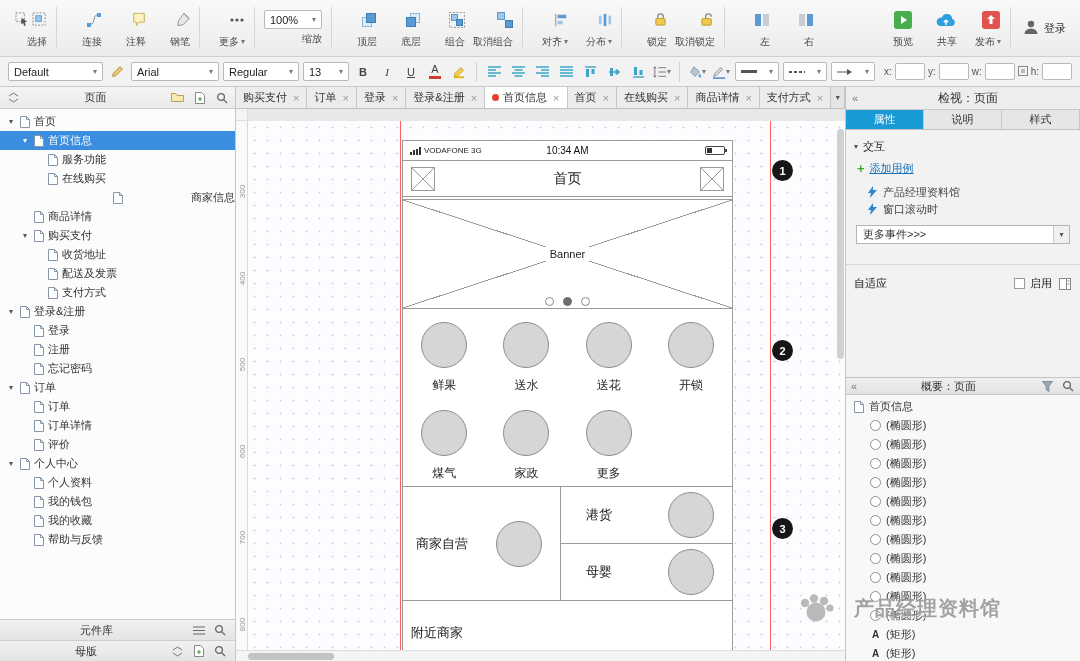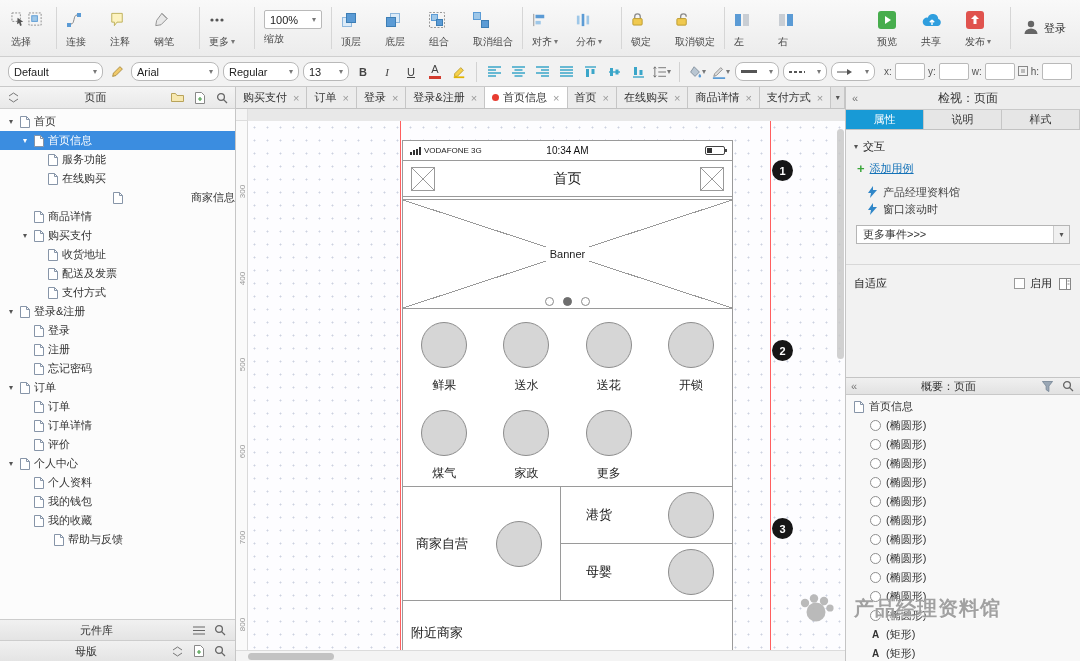--- a/index.html
+++ b/index.html
@@ -1,32 +1,32 @@
 <!DOCTYPE html>
 <html><head>
 <meta charset="utf-8">
 <style>
 *{margin:0;padding:0;box-sizing:border-box;}
 html,body{background:#ddd;}
 #app{position:relative;width:1080px;height:661px;font-family:"Liberation Sans","DejaVu Sans",sans-serif;background:#ececec;overflow:hidden;color:#333;font-size:11px;}
 
 
 .tb1{position:absolute;left:0;top:0;width:1080px;height:57px;background:linear-gradient(#f9f9f9,#ececec);border-bottom:1px solid #cfcfcf;display:flex;align-items:center;padding:0 8px;gap:2px;}
-.tool{display:flex;flex-direction:column;align-items:flex-start;justify-content:center;min-width:42px;height:52px;gap:3px;border-radius:3px;padding:0 3px;}
+.tool{display:flex;flex-direction:column;align-items:flex-end;justify-content:center;min-width:42px;height:52px;gap:3px;border-radius:3px;padding:0 3px;}
 .tool .tico{height:24px;display:flex;align-items:center;gap:2px;}
 .tlabel{font-size:10px;color:#4a4a4a;white-space:nowrap;display:flex;align-items:center;gap:2px;}
 .caret{font-size:8px;color:#777;line-height:1;}
 .vdiv{width:1px;height:42px;background:#d6d6d6;margin:0 4px;flex:none;}
 .zoombox{width:58px;height:19px;background:#fff;border:1px solid #b9b9b9;border-radius:2px;display:flex;align-items:center;justify-content:space-between;padding:0 5px;font-size:11px;color:#222;}
 .spacer{flex:1;}
 .login-tool{display:flex;flex-direction:row;align-items:center;gap:5px;margin:0 6px;font-size:11px;color:#333;}
 
 
 .tb2{position:absolute;left:0;top:57px;width:1080px;height:30px;background:#f2f2f2;border-bottom:1px solid #c9c9c9;display:flex;align-items:center;padding:0 8px;gap:4px;}
-.dd{height:19px;background:#fff;border:1px solid #b9b9b9;border-radius:8px;display:flex;align-items:center;padding:0 5px;font-size:11px;color:#222;flex:none;}
+.dd{height:19px;background:#fff;border:1px solid #b9b9b9;border-radius:2px;display:flex;align-items:center;padding:0 5px;font-size:11px;color:#222;flex:none;}
 .dd .caret{margin-left:auto;}
 .w95{width:95px;}.w88{width:88px;}.w76{width:76px;}.w46{width:46px;}.w44{width:44px;}
 .fbtn{min-width:20px;height:20px;border-radius:2px;display:flex;align-items:center;justify-content:center;font-size:11px;color:#444;flex:none;}
 .fbtn.b{font-weight:bold;}
 .fbtn.i{font-style:italic;font-family:"Liberation Serif",serif;}
 .fbtn.u{text-decoration:underline;}
 .vdiv2{width:1px;height:20px;background:#d2d2d2;margin:0 3px;flex:none;}
 .txtcolor{display:flex;flex-direction:column;align-items:center;line-height:1;gap:1px;}
 .txtcolor .bar{width:12px;height:3px;background:#d23b2e;}
 .coords{margin-left:auto;display:flex;align-items:center;gap:3px;font-size:10px;color:#555;}
@@ -760,21 +760,21 @@
           <div class="trow" style="padding-left: 20px;">
             <span class="tcaret"></span>
             <span class="pgico">
               <svg width="10" height="12" viewBox="0 0 10 12">
                 <path d="M0.5 0.5h6L9.5 3.5v8h-9z" fill="#fff" stroke="#8795a8"></path>
                 <path d="M6.5 0.5v3h3" fill="none" stroke="#8795a8"></path>
               </svg>
             </span>
             <span>我的收藏</span>
           </div>
-          <div class="trow" style="padding-left: 20px; margin-left: 20px;">
+          <div class="trow" style="padding-left: 20px;">
             <span class="tcaret"></span>
             <span class="pgico">
               <svg width="10" height="12" viewBox="0 0 10 12">
                 <path d="M0.5 0.5h6L9.5 3.5v8h-9z" fill="#fff" stroke="#8795a8"></path>
                 <path d="M6.5 0.5v3h3" fill="none" stroke="#8795a8"></path>
               </svg>
             </span>
             <span>帮助与反馈</span>
           </div>
         </div>

